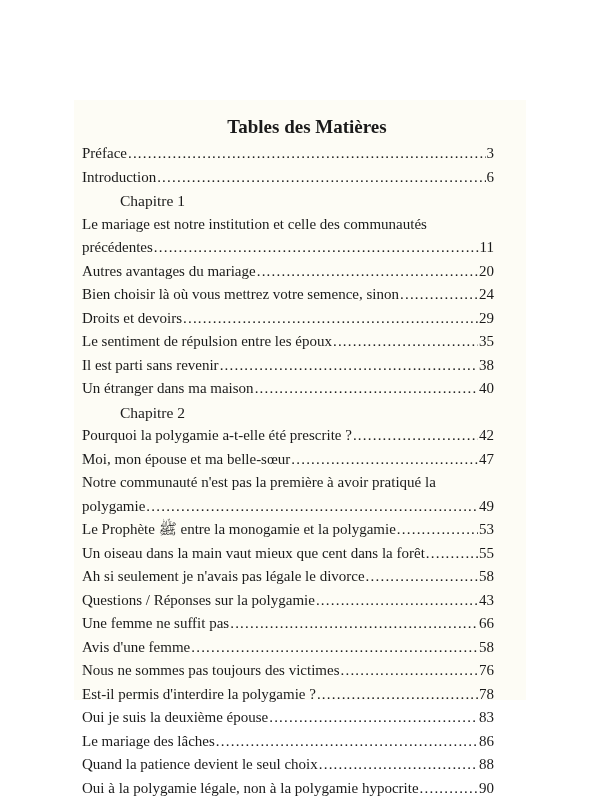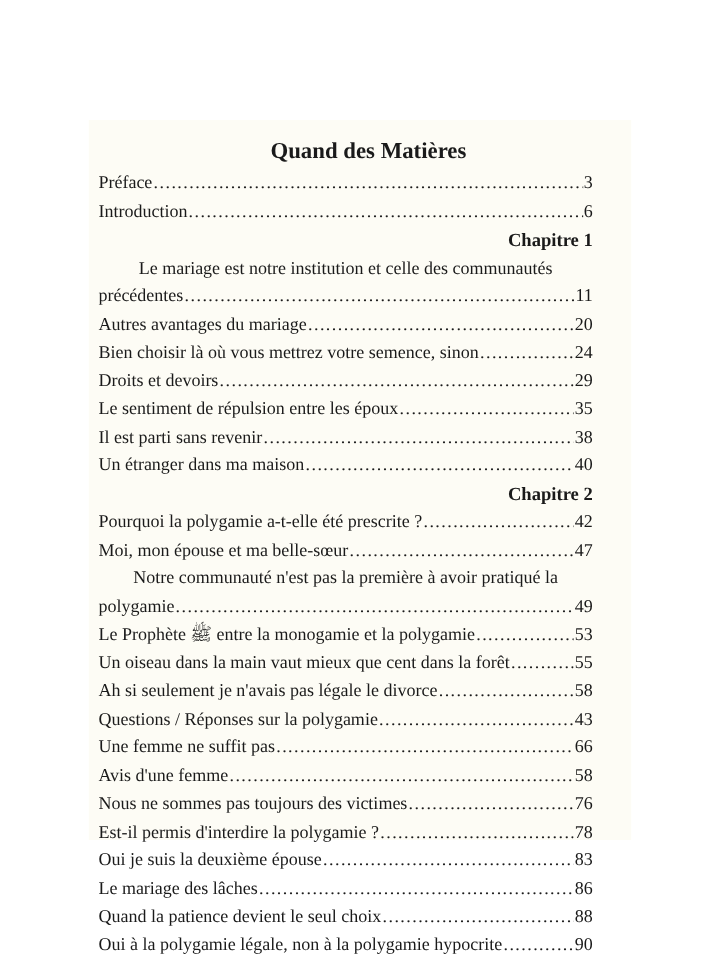--- a/index.html
+++ b/index.html
@@ -14,45 +14,45 @@
     background: #fdfcf5;
   }
   .content {
     position: absolute; left: 82px; top: 112px; width: 412px;
   }
   .title {
     text-align: center; font-weight: bold; font-size: 19px;
     height: 30px; line-height: 30px; margin-left: 38px;
   }
   .chapter {
-    text-align: right; font-weight: bold; font-size: 15.5px;
+    text-align: left; font-weight: normal; font-size: 15.5px;
     height: 23.5px; line-height: 23.5px; margin-left: 38px;
   }
   .line {
     display: flex; align-items: center; font-size: 15px;
     height: 23.5px; line-height: 23.5px; white-space: nowrap; overflow: hidden;
   }
   .line .label { flex: 0 0 auto; }
   .line .dots {
     flex: 1 1 auto; overflow: hidden; white-space: nowrap;
     letter-spacing: 1.2px; margin: 0 1px;
   }
   .line .dots::before {
     content: "................................................................................................................................................................";
   }
   .line .page-num { flex: 0 0 auto; }
-  .plain { font-size: 15px; height: 23.5px; line-height: 23.5px; white-space: nowrap; text-align: center; }
+  .plain { font-size: 15px; height: 23.5px; line-height: 23.5px; white-space: nowrap; }
 </style>
 </head>
 <body>
 
 <div class="page"></div>
 
 <div class="content">
-  <div class="title">Quand des Matières</div>
+  <div class="title">Tables des Matières</div>
 
   <div class="line">
     <span class="label">Préface</span>
       <span class="dots"></span>
       <span class="page-num">3</span>
   </div>
   <div class="line">
     <span class="label">Introduction</span>
       <span class="dots"></span>
       <span class="page-num">6</span>

